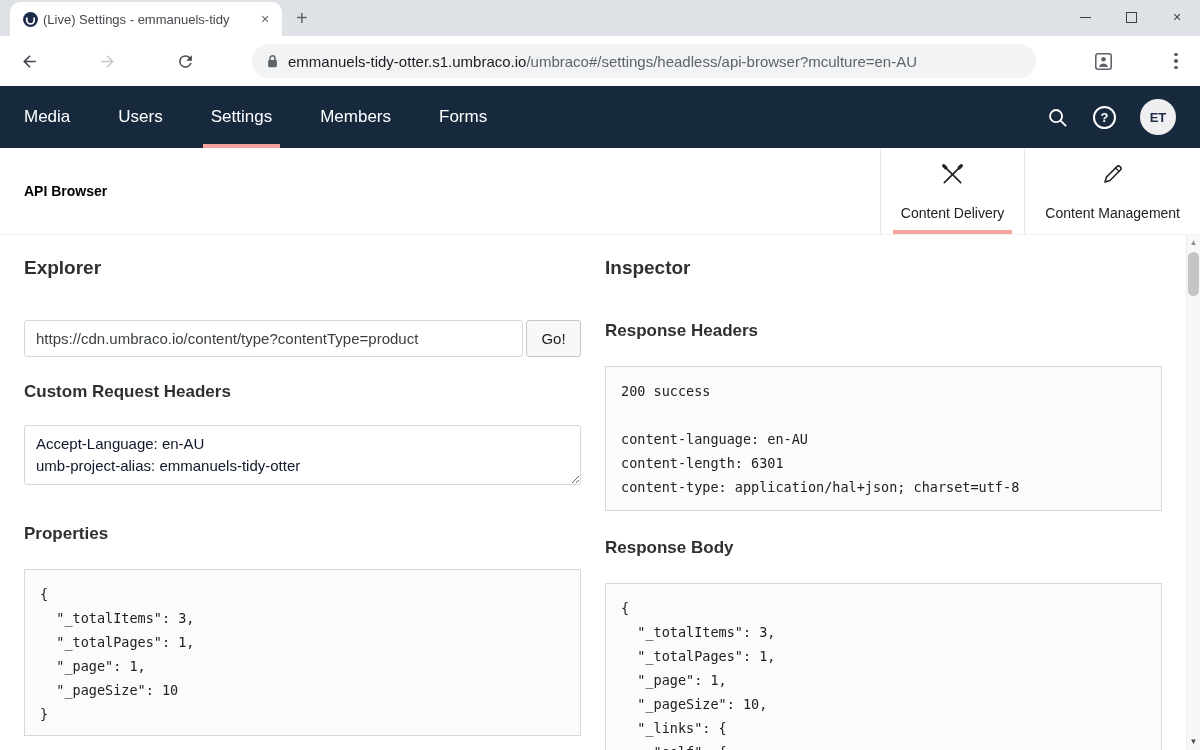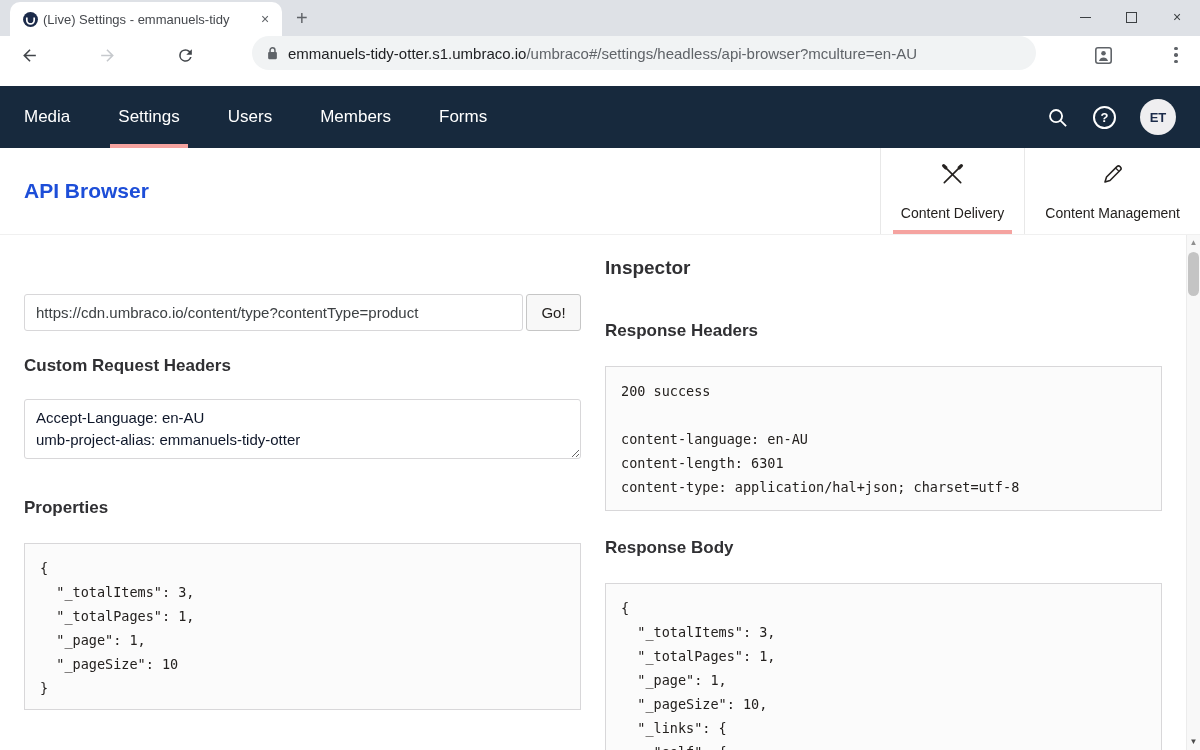--- a/index.html
+++ b/index.html
@@ -13,21 +13,21 @@
   .favicon { width: 17px; height: 17px; flex: none; display: flex; }
   .tab-title { flex: 1; font-size: 13px; color: #45484d; white-space: nowrap; overflow: hidden; }
   .tab-close { flex: none; width: 18px; text-align: center; color: #5f6368; font-size: 14px; cursor: pointer; }
   .newtab-btn { margin: 0 0 9px 14px; font-size: 20px; line-height: 18px; color: #5f6368; cursor: pointer; }
   .win-controls { position: absolute; top: 0; right: 0; height: 34px; display: flex; }
   .win-btn { width: 46px; display: flex; align-items: center; justify-content: center;
              color: #3c4043; font-size: 14px; cursor: pointer; }
   .win-btn .minus { display: inline-block; width: 11px; border-top: 1.4px solid #3c4043; }
   .win-btn .box { display: inline-block; width: 11px; height: 11px; border: 1.3px solid #3c4043; }
 
-  .toolbar { height: 50px; background: #fff; display: flex; align-items: flex-start; padding: 0 10px; gap: 40px; }
+  .toolbar { height: 50px; background: #fff; display: flex; align-items: center; padding: 0 10px; gap: 40px; }
   .nav-btn { width: 38px; height: 38px; display: flex; align-items: center; justify-content: center; flex: none; cursor: pointer; }
   .addressbar { flex: 1; height: 34px; background: #f1f3f4; border-radius: 17px; margin: 0 8px;
                 display: flex; align-items: center; padding: 0 15px; gap: 10px; min-width: 0; }
   .url-text { font-size: 15px; color: #5f6368; white-space: nowrap; overflow: hidden; }
   .url-text .domain { color: #202124; }
   .menu-dots { display: flex; flex-direction: column; gap: 3px; padding: 4px; cursor: pointer; }
   .menu-dots i { width: 3.5px; height: 3.5px; border-radius: 50%; background: #5f6368; }
 
   
   .umb-nav { height: 62px; background: var(--nav-bg, #17293d); display: flex; align-items: stretch; padding: 0 24px 0 14px; }
@@ -38,21 +38,21 @@
   .umb-nav-right { margin-left: auto; display: flex; align-items: center; gap: 24px; }
   .icon-btn { display: flex; align-items: center; cursor: pointer; }
   .help-icon { width: 23px; height: 23px; border: 2px solid #fff; border-radius: 50%; color: #fff;
                font-size: 13px; font-weight: bold; display: flex; align-items: center; justify-content: center; cursor: pointer; }
   .avatar { width: 36px; height: 36px; border-radius: 50%; background: #efeef0; color: #1c2b4a;
             font-size: 13px; font-weight: bold; display: flex; align-items: center; justify-content: center; cursor: pointer; }
 
   
   .page-header { height: 87px; background: #fff; display: flex; align-items: center; padding-left: 24px;
                  border-bottom: 1px solid #f0f0f0; }
-  .page-title { font-size: 21px; font-weight: bold; color: #1d4ed8; }
+  .page-title { font-size: 14px; font-weight: bold; color: #000000; }
   .header-tabs { margin-left: auto; height: 100%; display: flex; }
   .header-tab { border-left: 1px solid #e8e8e8; display: flex; flex-direction: column; align-items: center;
                 justify-content: center; gap: 13px; position: relative; padding: 0 20px; min-width: 130px; cursor: pointer; }
   .header-tab .tab-label { font-size: 14px; color: #24211f; white-space: nowrap; }
   .header-tab.active::after { content: ""; position: absolute; left: 12px; right: 12px; bottom: 0;
                               height: 4px; background: var(--accent, #f5a3a0); }
 
   
   .content { height: 515px; position: relative; display: flex; padding: 20px 38px 0 24px; gap: 24px; overflow: hidden; }
   .col { flex: 1; min-width: 0; }
@@ -149,22 +149,22 @@
     </span>
     <span class="nav-btn menu-dots" style="width:28px;">
         <i></i>
         <i></i>
         <i></i>
       </span>
   </div>
 
   <nav class="umb-nav">
     <span class="umb-nav-item">Media</span>
+    <span class="umb-nav-item">Users</span>
     <span class="umb-nav-item active">Settings</span>
-    <span class="umb-nav-item">Users</span>
     <span class="umb-nav-item">Members</span>
     <span class="umb-nav-item">Forms</span>
     <div class="umb-nav-right">
       <span class="icon-btn">
         <svg width="23" height="23" viewBox="0 0 24 24">
             <circle cx="10.5" cy="10.5" r="6.3" fill="none" stroke="#fff" stroke-width="1.9"></circle>
             <path d="M15.2 15.2L21 21" stroke="#fff" stroke-width="1.9"></path>
           </svg>
       </span>
       <span class="help-icon">?</span>
@@ -196,20 +196,21 @@
             </svg>
         </span>
         <span class="tab-label">Content Management</span>
       </div>
     </div>
   </div>
 
   <div class="content">
 
     <section class="col">
+      <h2 class="section-title">Explorer</h2>
       <div class="url-row">
         <input class="url-input" value="https://cdn.umbraco.io/content/type?contentType=product" style="">
         <button class="go-btn">Go!</button>
       </div>
       <h3 class="sub-heading mt-headers">Custom Request Headers</h3>
       <textarea class="headers-area" style="">Accept-Language: en-AU
 umb-project-alias: emmanuels-tidy-otter</textarea>
       <h3 class="sub-heading mt-props">Properties</h3>
       <pre class="code-box props-box">{
   "_totalItems": 3,

